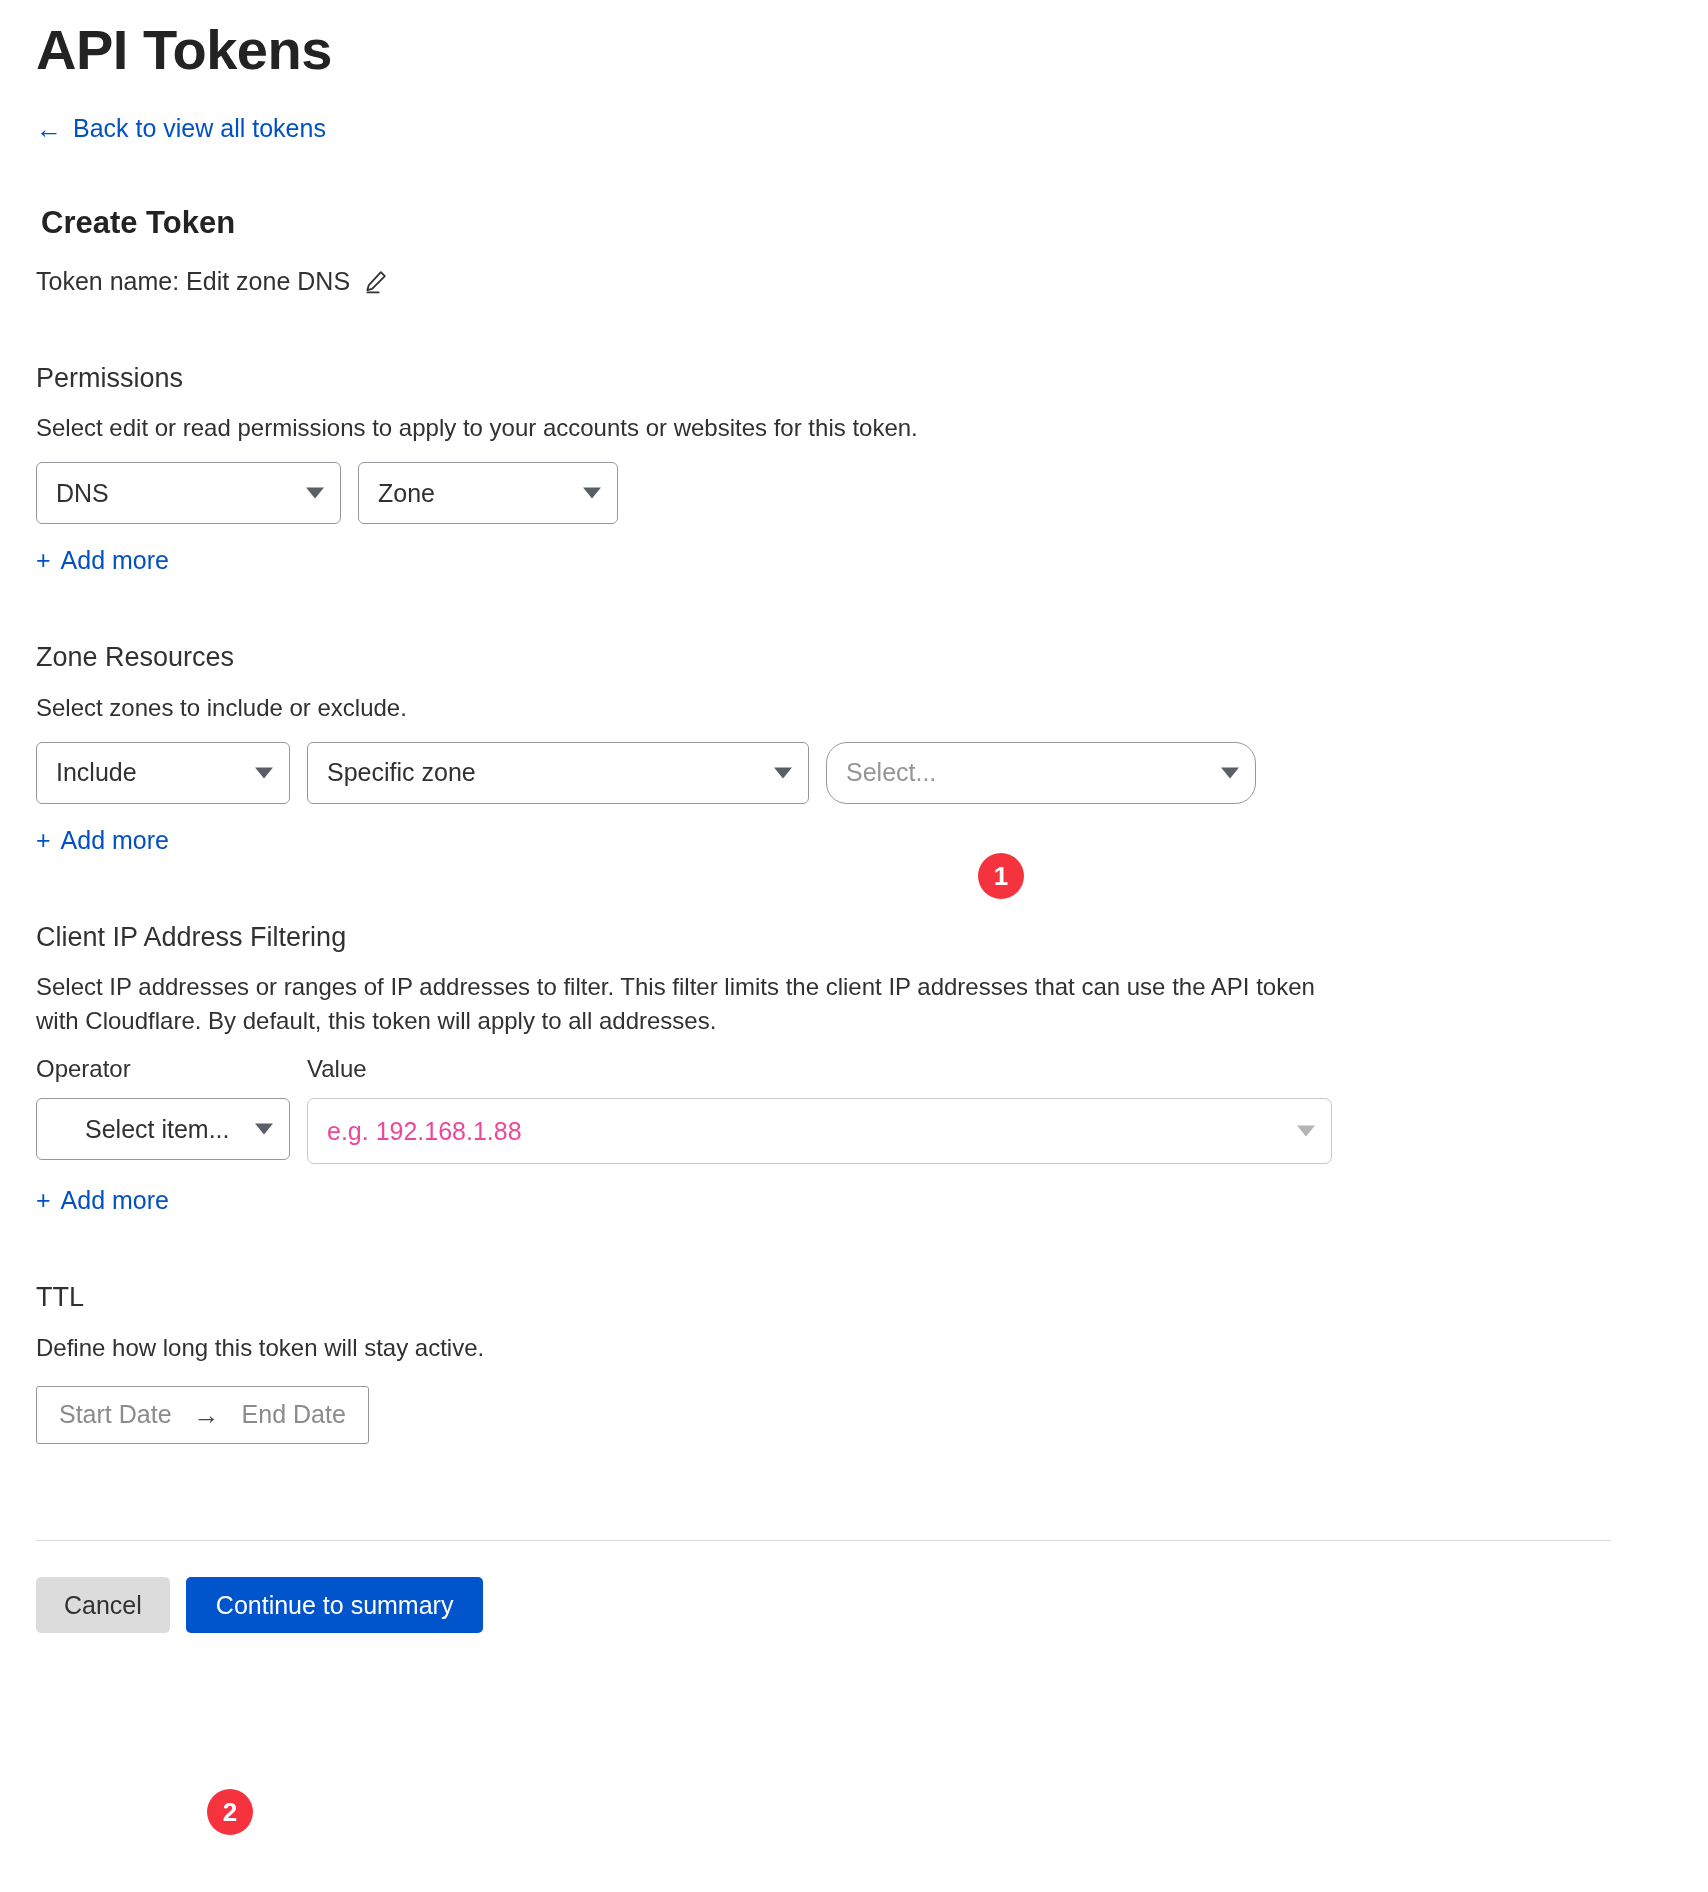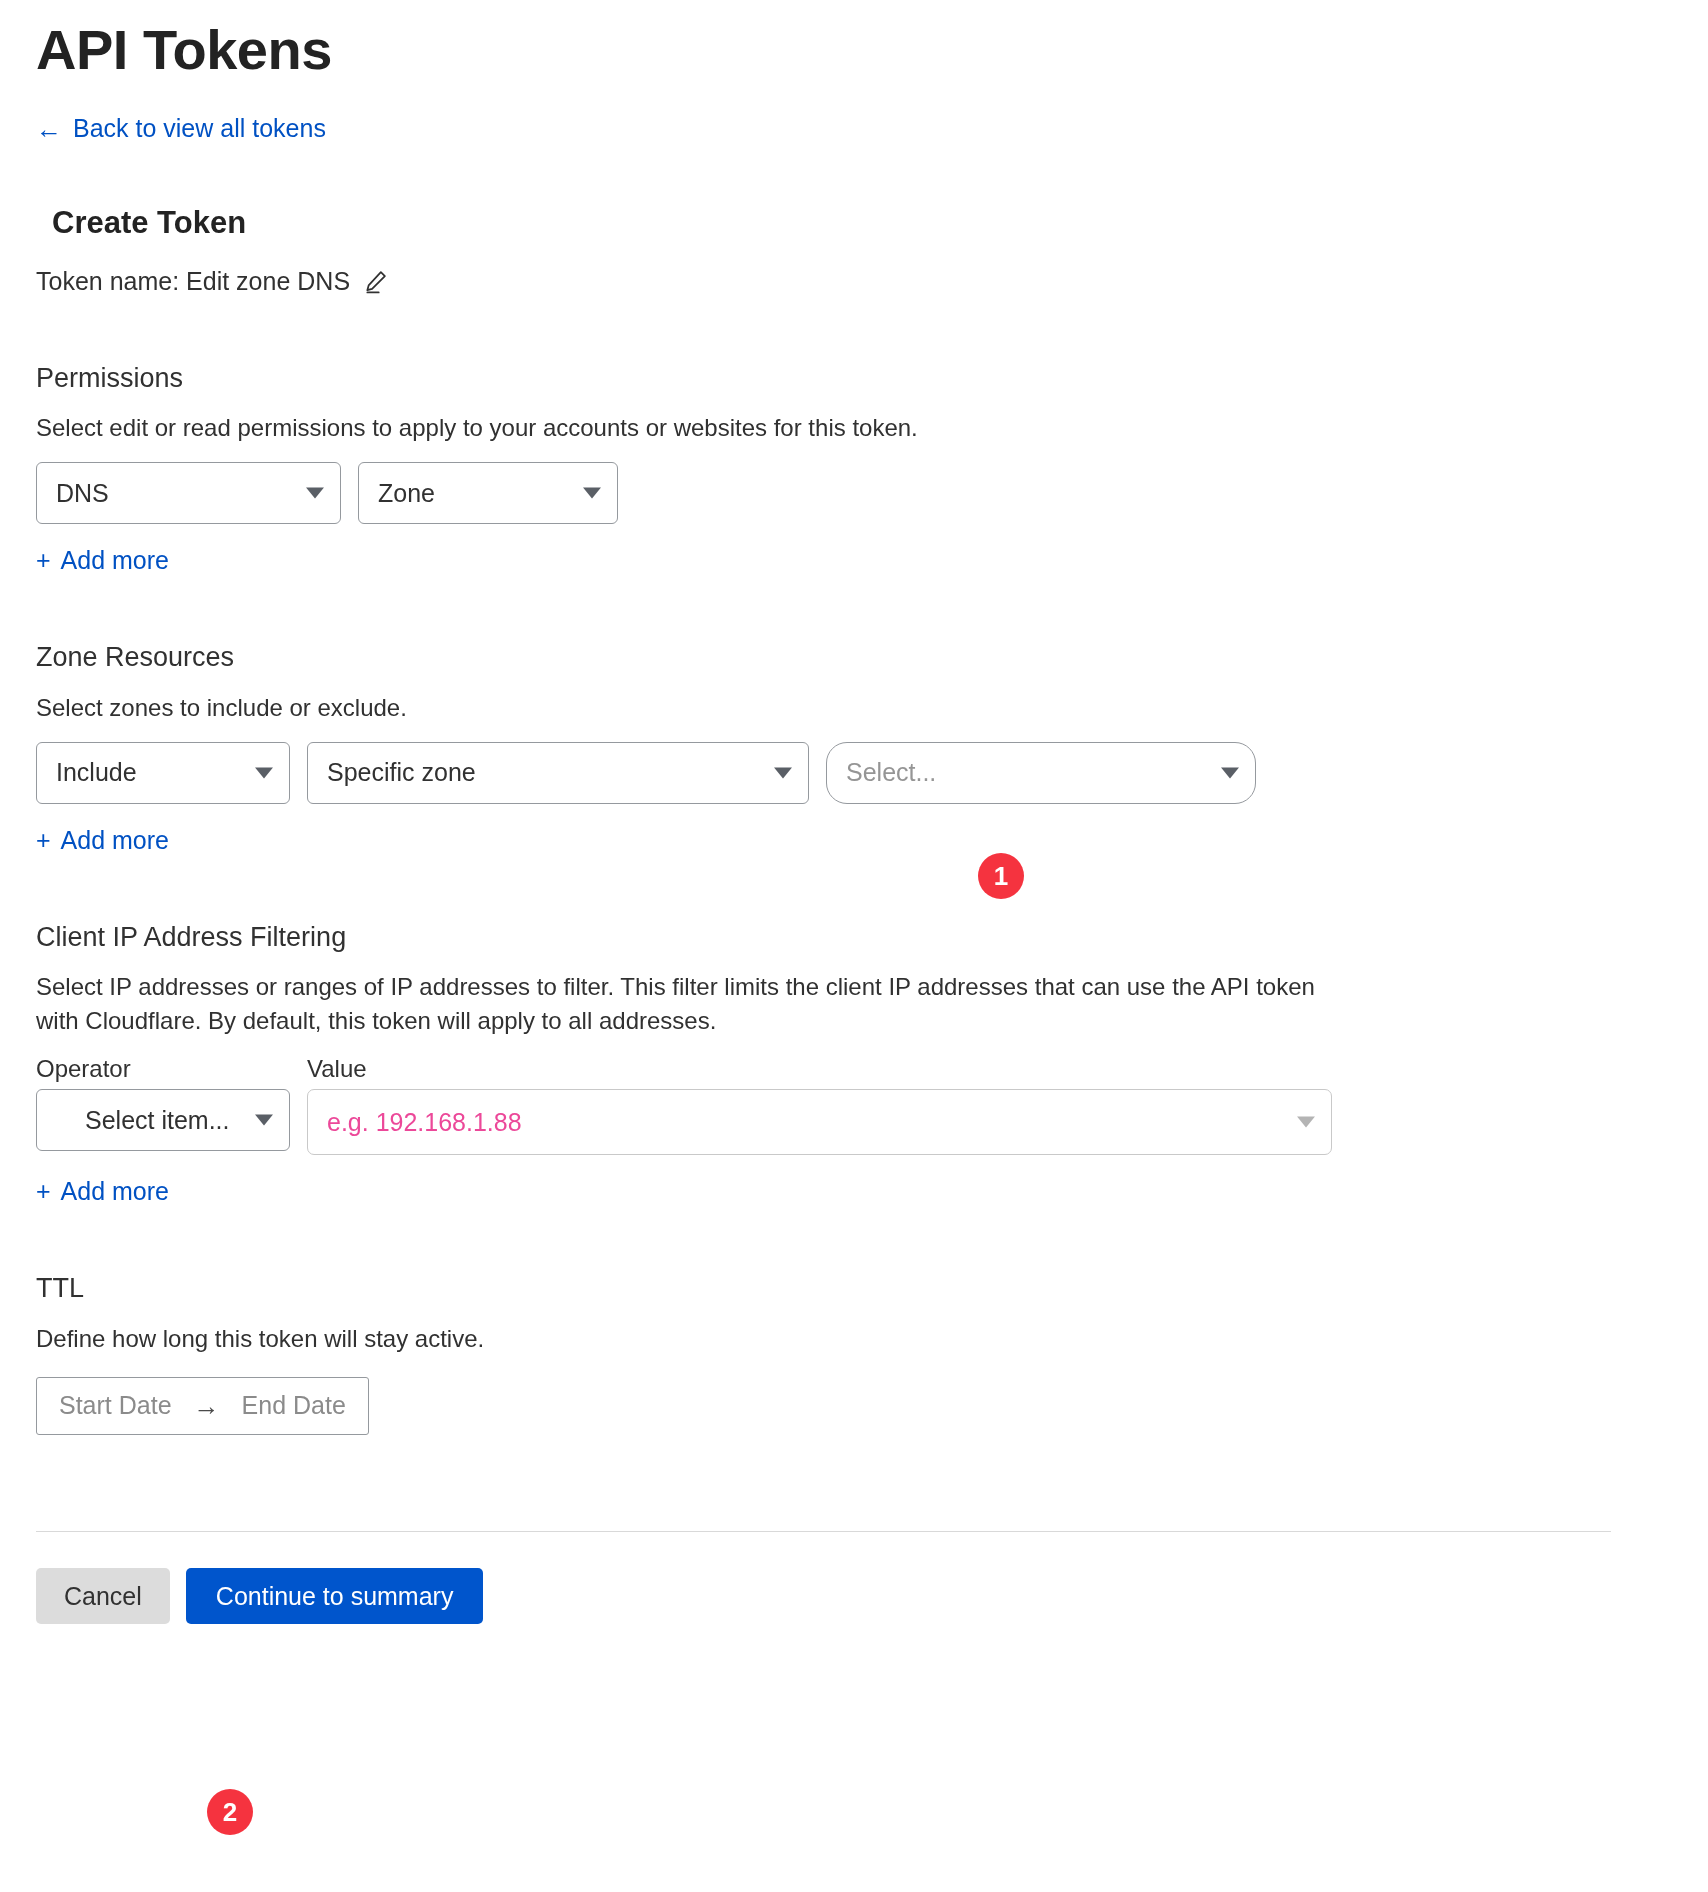--- a/index.html
+++ b/index.html
@@ -53,21 +53,21 @@
   }
 
   
   .section-create {
     margin-top: 62px;
   }
   .create-heading {
     font-size: 31px;
     font-weight: 700;
     color: #232323;
-    margin: 16px;
+    margin: 5px;
     line-height: 1.15;
   }
   .token-name-row {
     display: flex;
     align-items: center;
     gap: 13px;
     margin-top: 26px;
     font-size: 25px;
     color: #313131;
   }
@@ -168,21 +168,21 @@
     font-size: 25px;
     cursor: pointer;
     text-decoration: none;
   }
   .add-more .plus { font-size: 25px; }
 
   
   .field-labels {
     display: flex;
     gap: 17px;
-    margin-bottom: 6px;
+    margin-bottom: 15px;
   }
   .field-label {
     font-size: 24px;
     color: #313131;
   }
   .lbl-operator { width: 254px; }
   .lbl-value    { width: 400px; }
 
   
   .ttl-picker {

